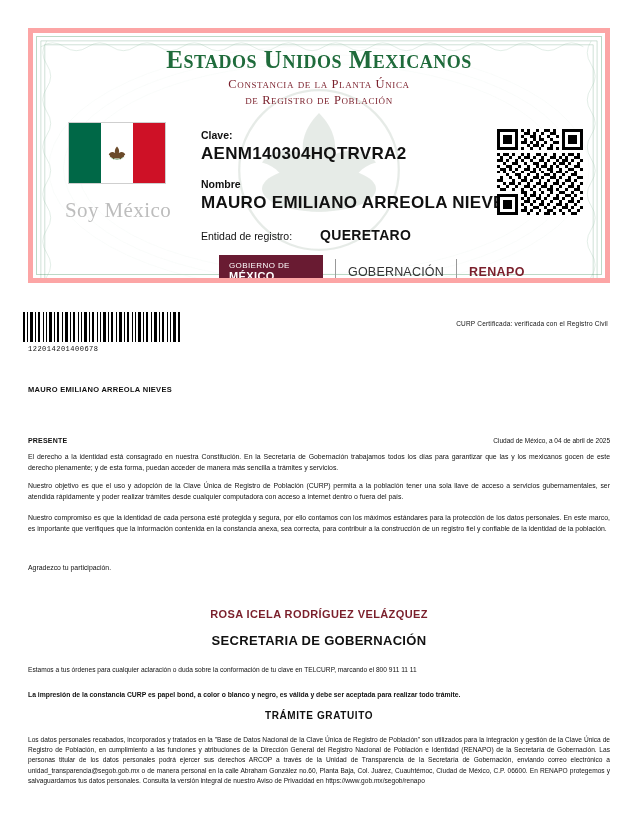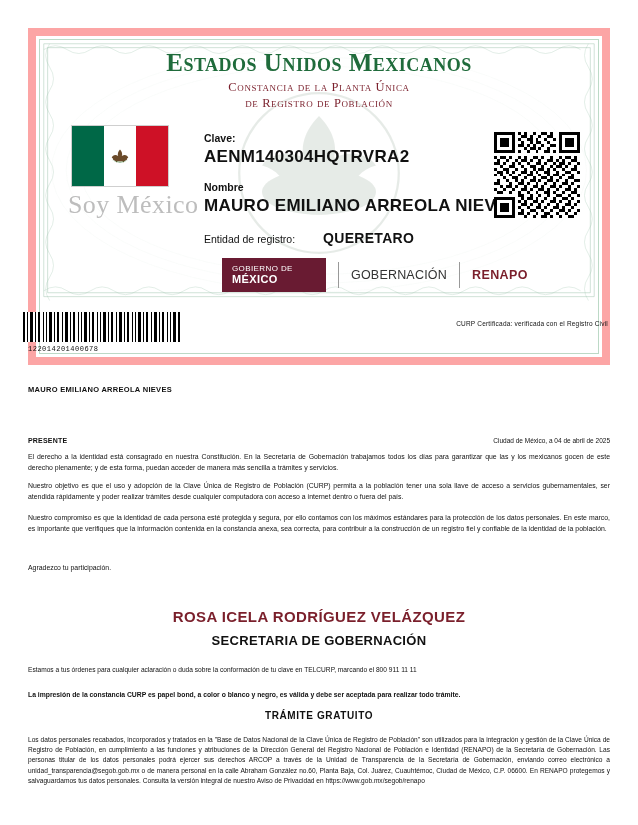--- a/index.html
+++ b/index.html
@@ -22,22 +22,22 @@
     height: 825px;
     box-sizing: border-box;
   }
 
   
   .curp-card {
     position: absolute;
     left: 28px;
     top: 28px;
     width: 582px;
-    height: 337px;
-    border: 8px solid #fca5a5;
+    height: 255px;
+    border: 5px solid #fca5a5;
     box-sizing: border-box;
     background: #ffffff;
     overflow: hidden;
   }
   .curp-card::before {
     
     content: "";
     position: absolute;
     left: 3px; top: 3px; right: 3px; bottom: 3px;
     border: 1px solid #bcd9c6;
@@ -102,23 +102,23 @@
   .flag .emblem {
     position: absolute;
     left: 50%; top: 50%;
     transform: translate(-50%, -50%);
     width: 22px; height: 22px;
   }
 
   .soy-mexico {
     position: absolute;
     left: 32px;
-    top: 154px;
+    top: 165px;
     font-family: "Liberation Serif", serif;
-    font-size: 26px;
+    font-size: 21px;
     color: #bdbdbd;
     letter-spacing: 0.4px;
   }
 
   .fields {
     position: absolute;
     left: 168px;
     top: 96px;
     width: 320px;
   }
@@ -267,21 +267,21 @@
   .p1 { top: 452px; }
   .p2 { top: 481px; }
   .p3 { top: 513px; }
   .p4 { top: 563px; }
 
   .signer {
     position: absolute;
     left: 0; right: 0;
     top: 608px;
     text-align: center;
-    font-size: 15px;
+    font-size: 11px;
     font-weight: bold;
     color: #7a1f2b;
     letter-spacing: 0.4px;
   }
   .signer-role {
     position: absolute;
     left: 0; right: 0;
     top: 633px;
     text-align: center;
     font-size: 13px;

